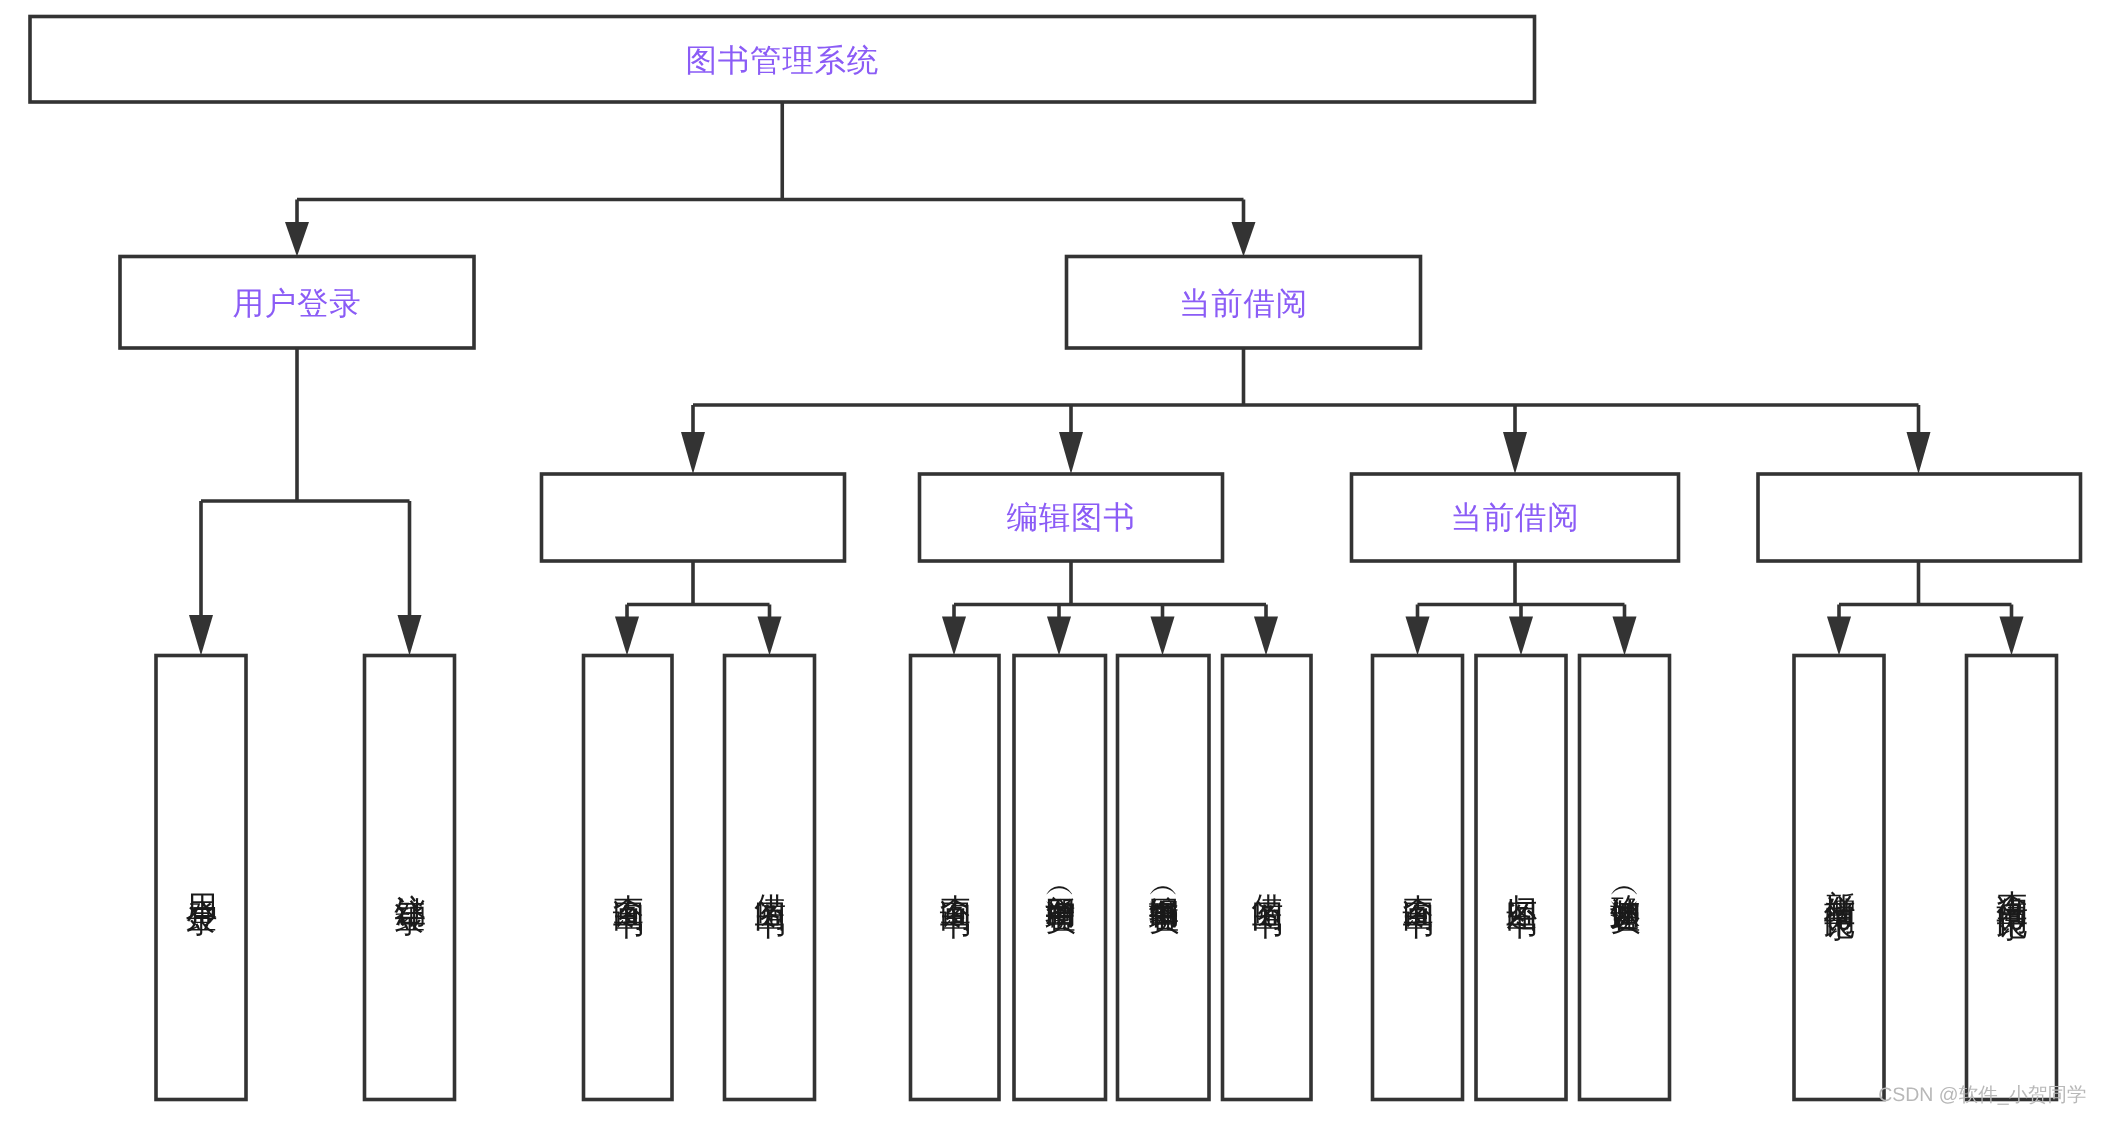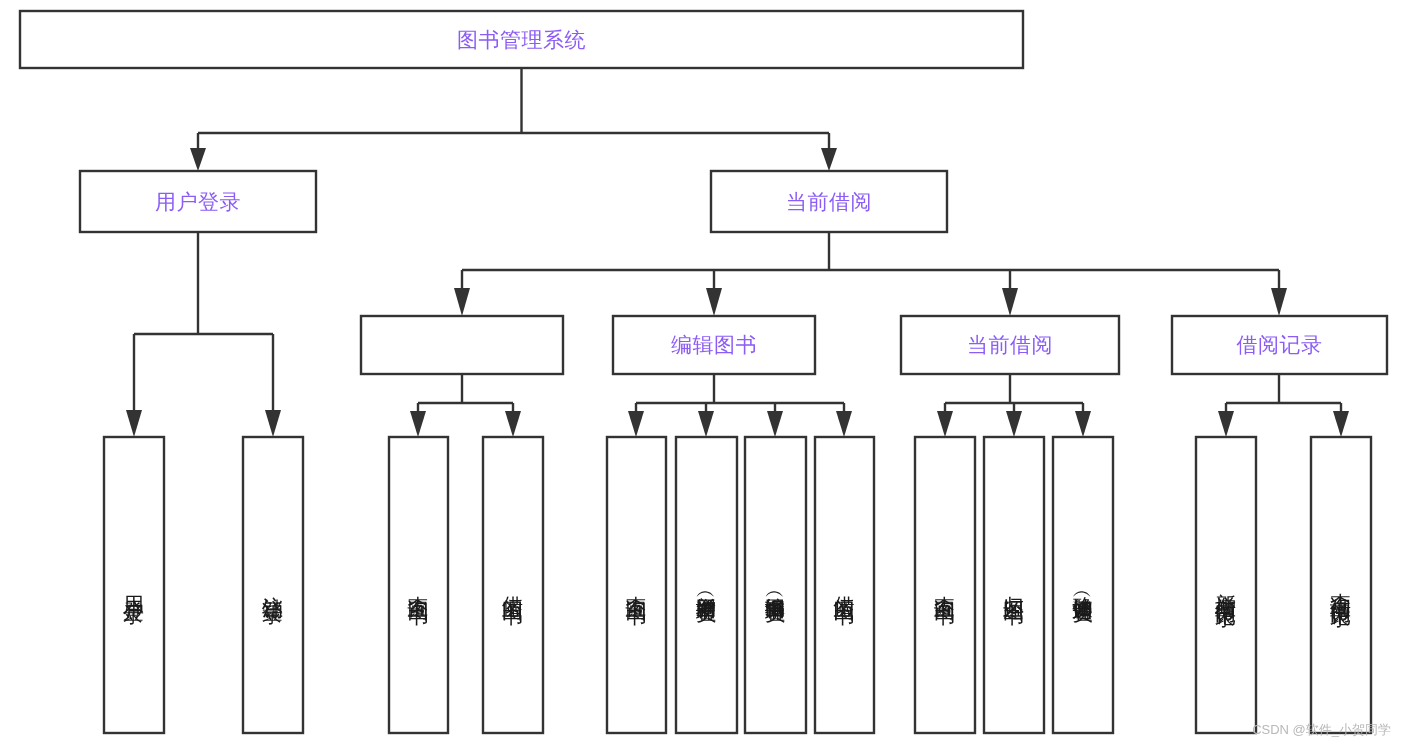--- a/index.html
+++ b/index.html
@@ -176,21 +176,20 @@
     <rect class="node-box" x="1311" y="437" width="60" height="296"></rect>
   </svg>
 
   <div class="node-label-h" style="left:20px; top:11px; width:1003px; height:57px;">图书管理系统</div>
 
   <div class="node-label-h" style="left:80px; top:171px; width:236px; height:61px;">用户登录</div>
   <div class="node-label-h" style="left:711px; top:171px; width:236px; height:61px;">当前借阅</div>
 
   <div class="node-label-h" style="left:613px; top:316px; width:202px; height:58px;">编辑图书</div>
   <div class="node-label-h" style="left:901px; top:316px; width:218px; height:58px;">当前借阅</div>
-  <div class="node-label-h" style="left:1172px; top:316px; width:215px; height:58px;">借阅记录</div>
 
   <div class="node-label-v" style="left:104px; top:437px; width:60px; height:296px;">用户登录</div>
   <div class="node-label-v" style="left:243px; top:437px; width:60px; height:296px;">注销登录</div>
 
   <div class="node-label-v" style="left:389px; top:437px; width:59px; height:296px;">查询图书</div>
   <div class="node-label-v" style="left:483px; top:437px; width:60px; height:296px;">借阅图书</div>
 
   <div class="node-label-v" style="left:607px; top:437px; width:59px; height:296px;">查询图书</div>
   <div class="node-label-v tight" style="left:676px; top:437px; width:61px; height:296px;">新增图书（管理员）</div>
   <div class="node-label-v tight" style="left:745px; top:437px; width:61px; height:296px;">编辑图书（管理员）</div>

